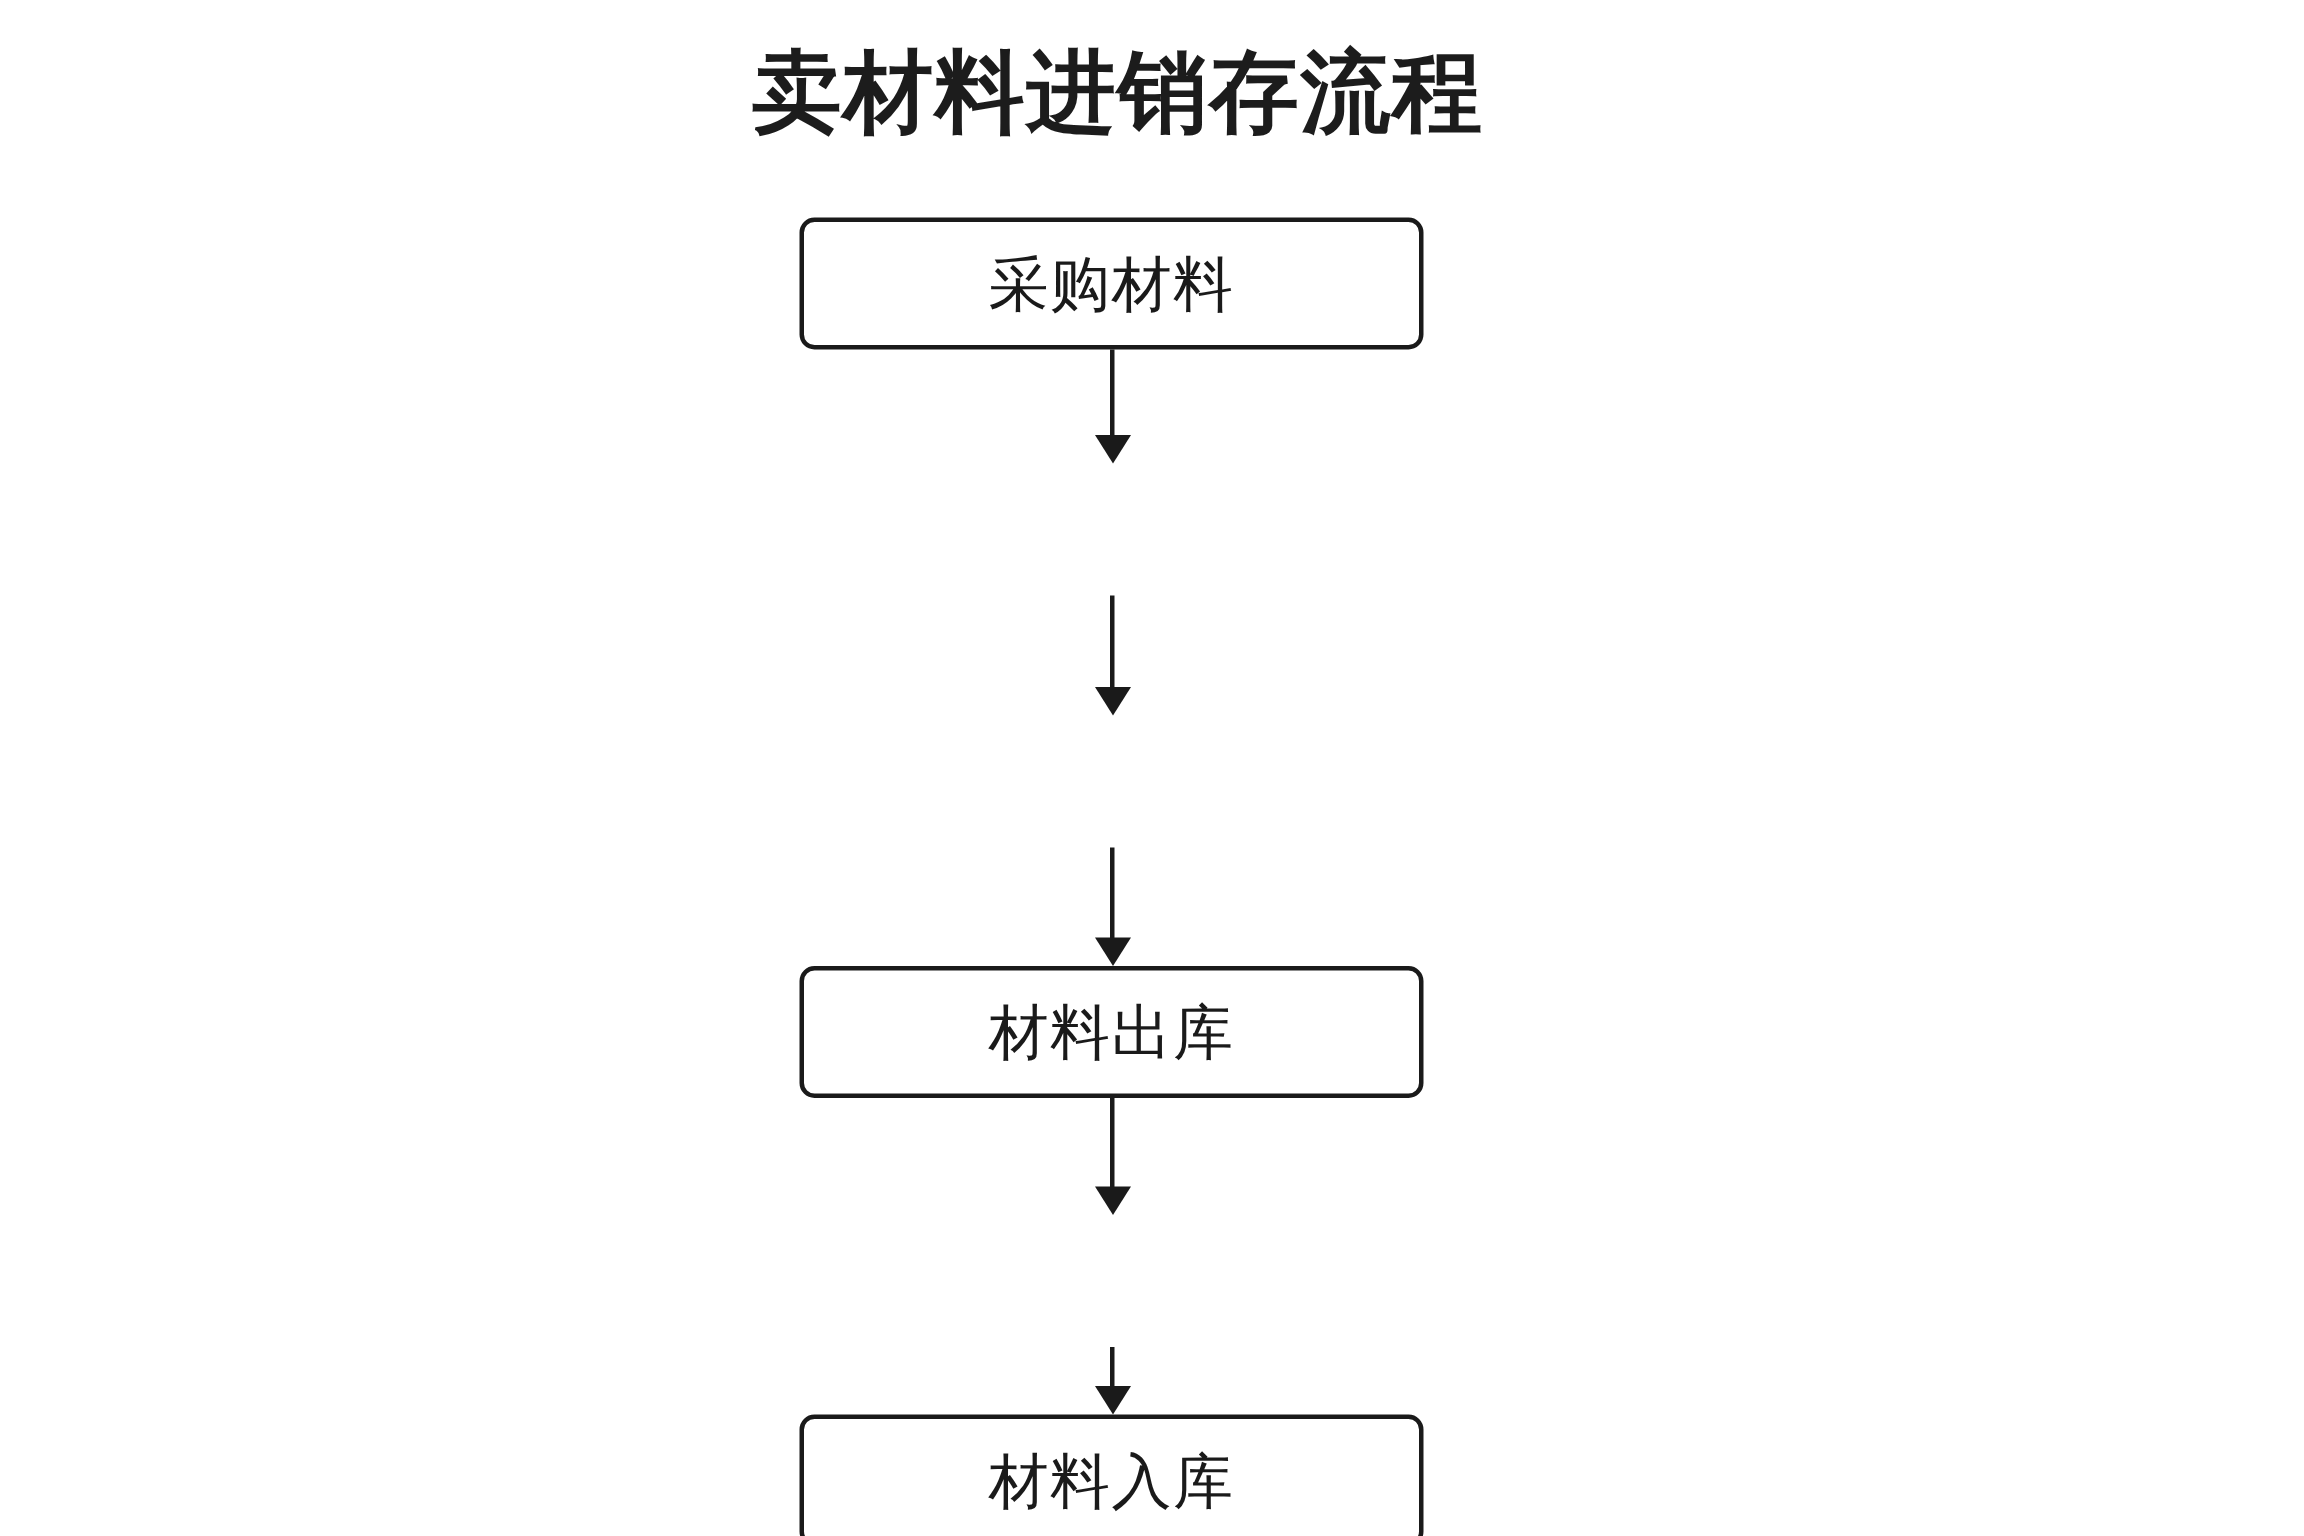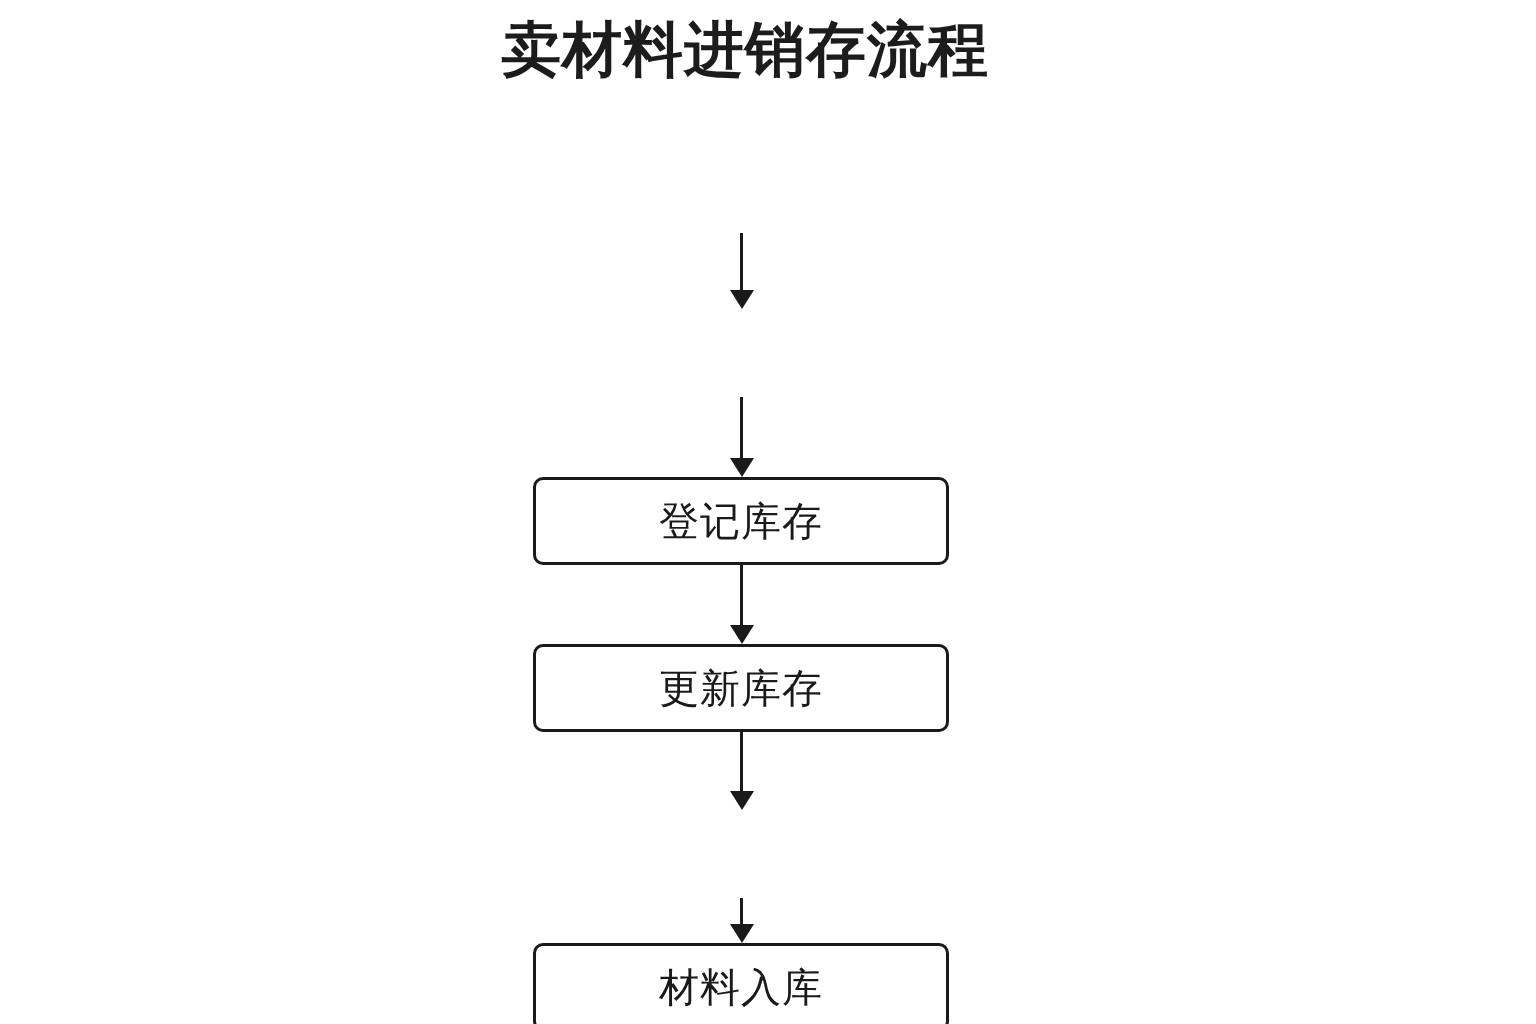--- a/index.html
+++ b/index.html
@@ -12,21 +12,21 @@
     font-family: "Liberation Sans", "DejaVu Sans", sans-serif;
   }
   .canvas {
     position: relative;
     width: 1536px;
     height: 1024px;
     background: #ffffff;
   }
   .title {
     position: absolute;
-    top: 10px;
+    top: 22px;
     left: 745px;
     transform: translateX(-50%);
     margin: 0;
     font-size: 60px;
     font-weight: 700;
     letter-spacing: 1px;
     color: #1c1c1c;
     white-space: nowrap;
   }
   .node {
@@ -69,43 +69,43 @@
     border-top: 19px solid #1a1a1a;
   }
 </style>
 </head>
 <body>
 
 <div class="canvas">
 
   <h1 class="title">卖材料进销存流程</h1>
 
+  <div class="node" style="top:145px">
+    <span>采购材料</span>
+  </div>
 
   <div class="connector" style="top:233px;height:76px">
     <div class="cline"></div>
     <div class="chead"></div>
   </div>
 
 
   <div class="connector" style="top:397px;height:80px">
     <div class="cline"></div>
     <div class="chead"></div>
   </div>
 
-  <div class="node" style="top:477px">
-    <span>登记库存</span>
-  </div>
 
   <div class="connector" style="top:565px;height:79px">
     <div class="cline"></div>
     <div class="chead"></div>
   </div>
 
   <div class="node" style="top:644px">
-    <span>更新库存</span>
+    <span>材料出库</span>
   </div>
 
   <div class="connector" style="top:732px;height:78px">
     <div class="cline"></div>
     <div class="chead"></div>
   </div>
 
 
   <div class="connector" style="top:898px;height:45px">
     <div class="cline"></div>

